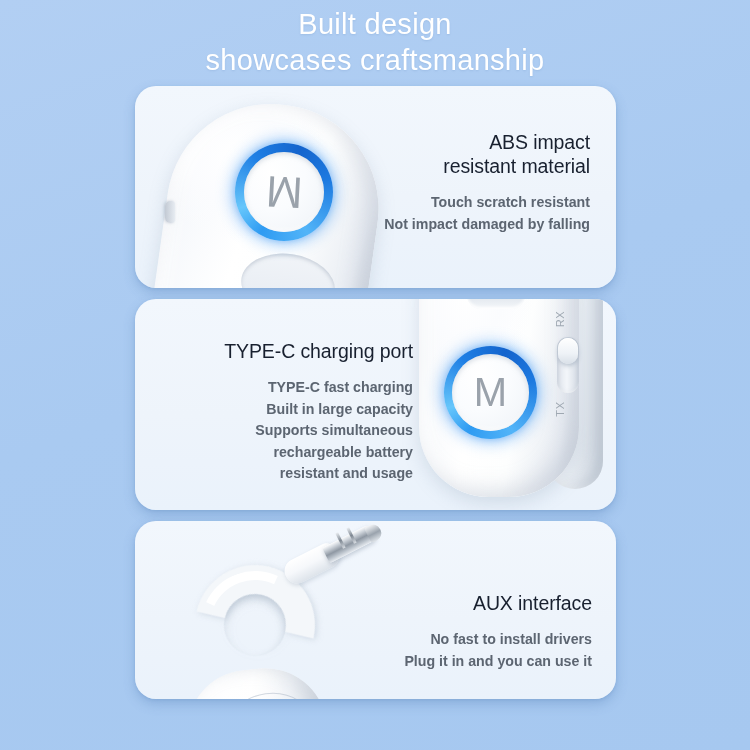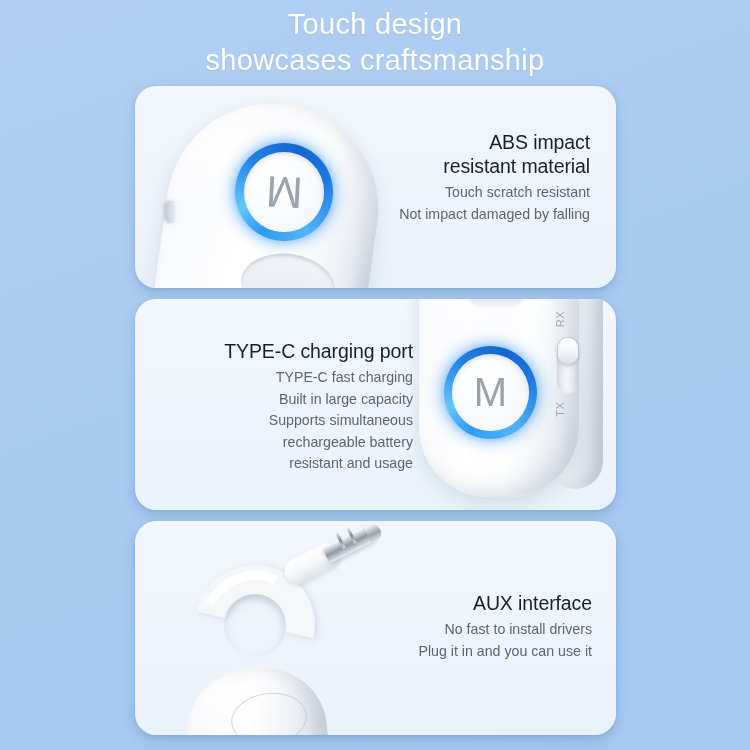--- a/index.html
+++ b/index.html
@@ -24,31 +24,31 @@
   
   .card{
     position:absolute; left:135px; width:481px;
     background:linear-gradient(180deg,#f2f7fd 0%,#eef4fb 55%,#eaf2fb 100%);
     border-radius:21px;
     box-shadow:0 5px 12px rgba(77,120,175,.30), 0 1px 3px rgba(77,120,175,.18);
     overflow:hidden;
   }
   #card1{ top:86px;  height:202px; }
   #card2{ top:299px; height:211px; }
-  #card3{ top:521px; height:214px; }
+  #card3{ top:521px; height:178px; }
 
   
   .txt{ position:absolute; }
   .heading{
     color:#18202f; font-weight:normal; font-size:19.5px; line-height:24px;
     letter-spacing:-.1px;
   }
   .body{
-    color:#5c6571; font-size:14.2px; line-height:21.5px; font-weight:400;
-    margin-top:4px;
+    color:#5c6571; font-size:14.2px; line-height:21.5px; font-weight:700;
+    margin-top:14px;
   }
   .body div{ white-space:nowrap; }
   .ta-right{ text-align:right; }
   .ta-left{ text-align:right; }
 
   #card1 .txt{ right:26px; top:44px; width:260px; }
   #card2 .txt{ left:28px;  top:40px; width:250px; }
   #card3 .txt{ right:24px; top:70px; width:270px; }
 
   
@@ -213,21 +213,21 @@
     position:absolute; left:232px; top:3px; width:14px; height:17px;
     border-radius:3px 8px 8px 3px;
     background:linear-gradient(180deg,#f4f6f8,#9aa3ad 55%,#dfe4e9);
     transform:rotate(-27deg);
   }
 </style>
 </head>
 <body>
 
 <div class="page-title">
-  <span>Touch design</span>
+  <span>Built design</span>
   <span>showcases craftsmanship</span>
 </div>
 
 <div class="card" id="card1">
 
   <div class="art" id="art1">
     <div class="dev-body"></div>
     <div class="side-nub"></div>
     <div class="oval"></div>
     <div class="ring-wrap">

